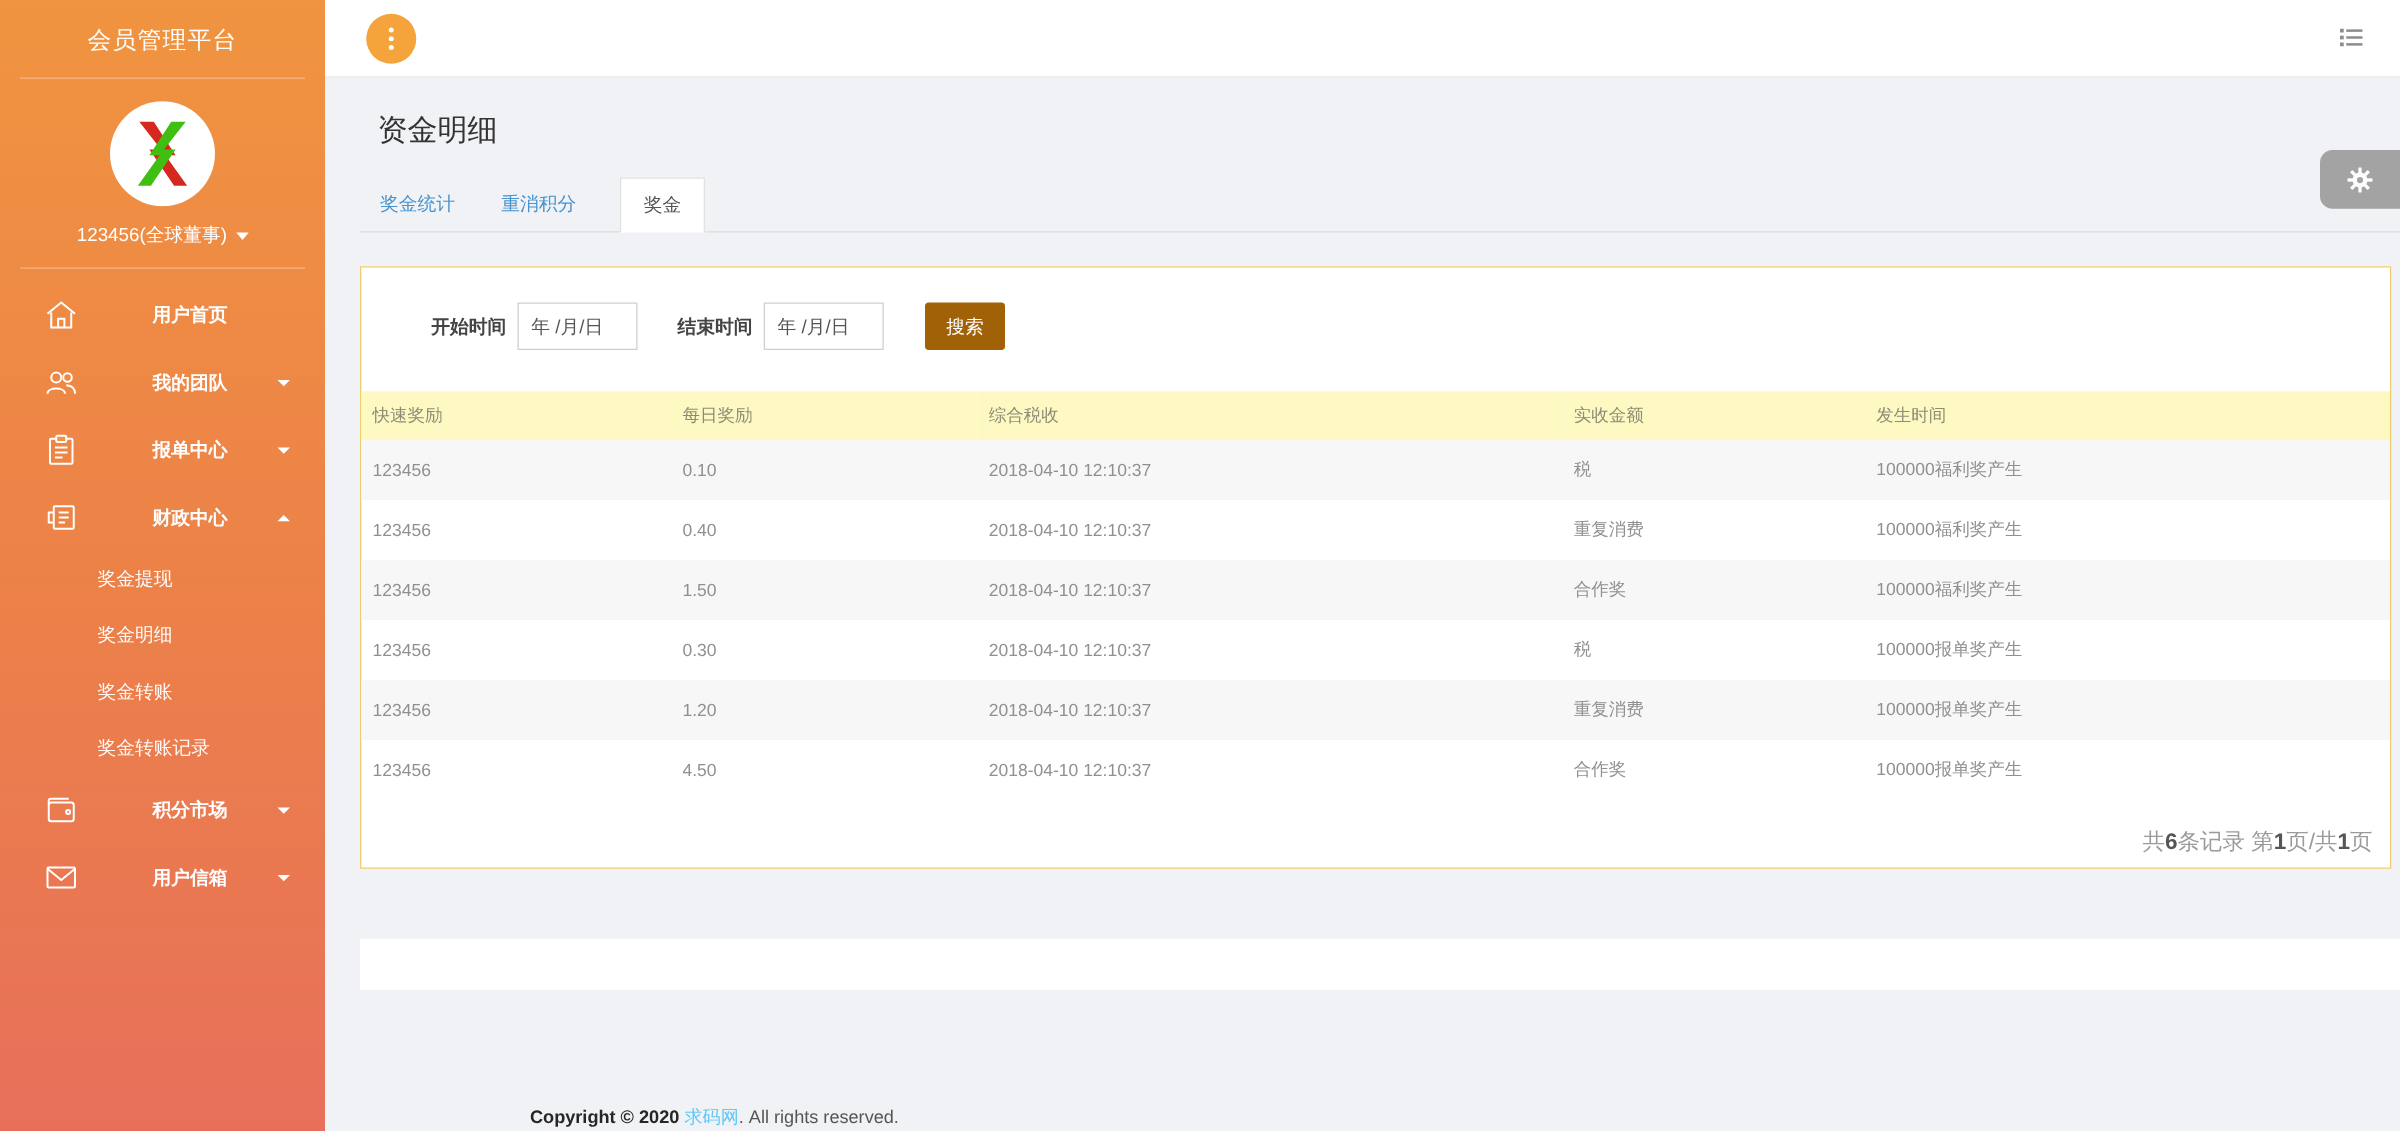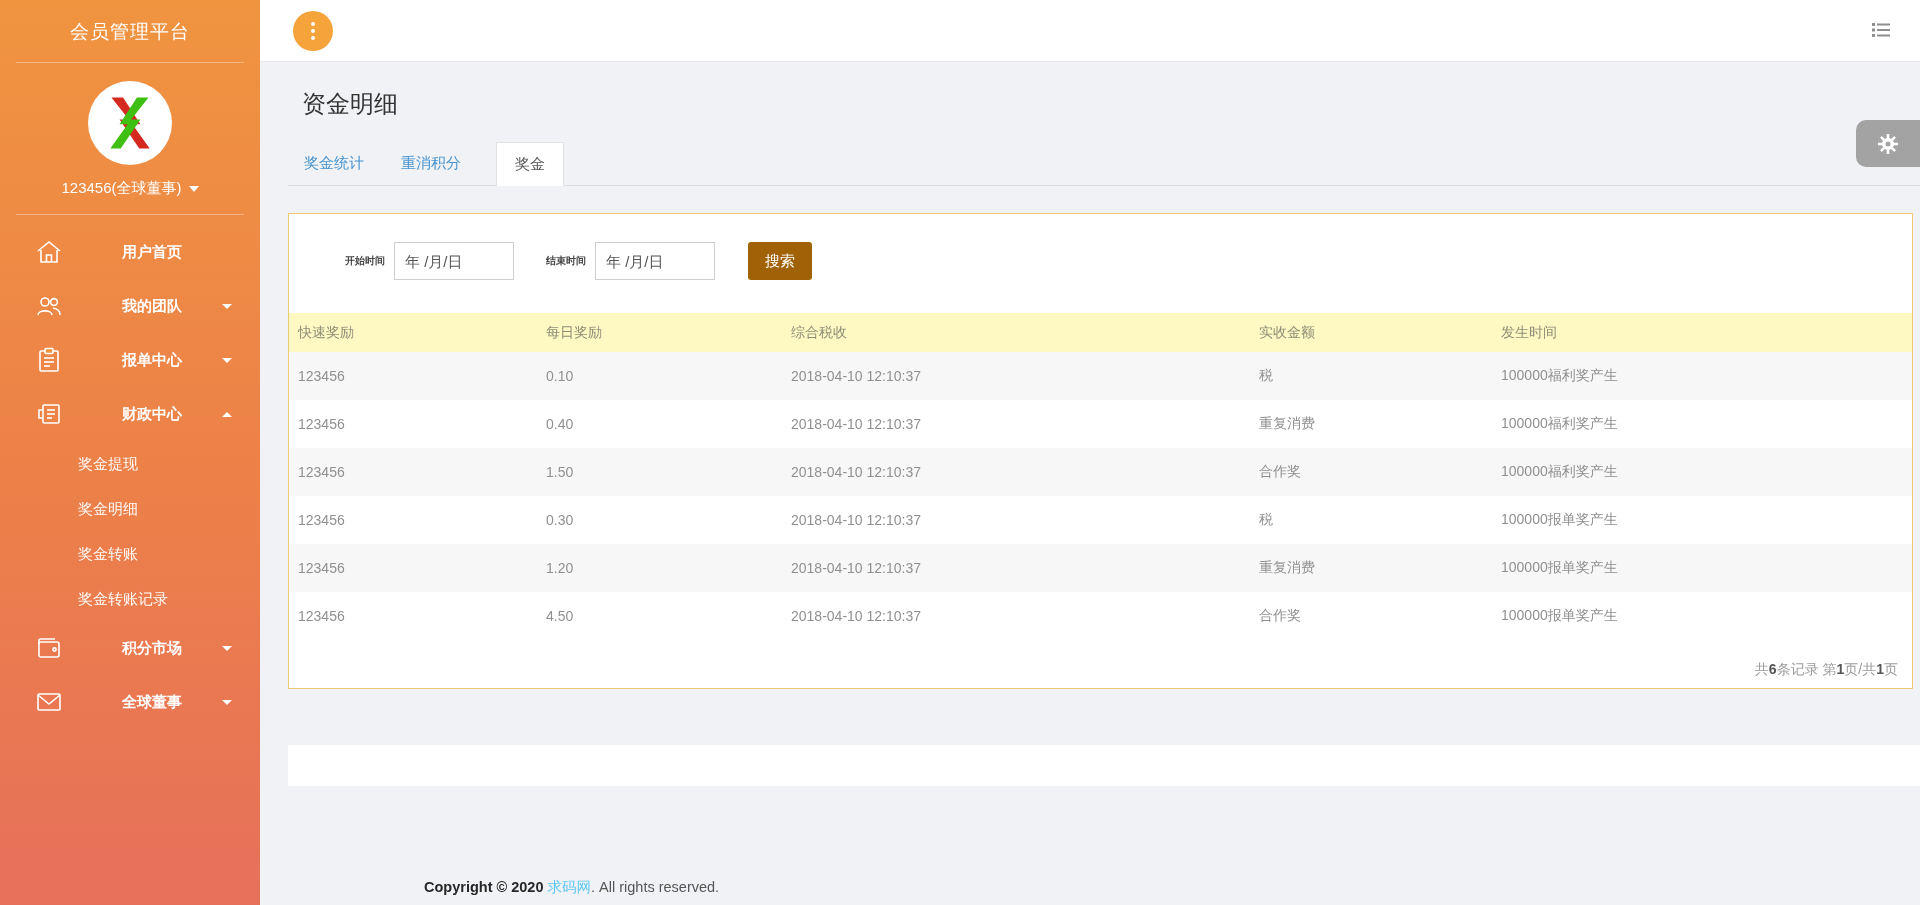--- a/index.html
+++ b/index.html
@@ -55,37 +55,37 @@
   .tab-link { font-size:15px; color:#4693ce; text-decoration:none; cursor:pointer;
     display:flex; align-items:center; padding:0 2px; margin-right:33px; }
   .tab-link:first-child { margin-left:14px; }
   .tab-active { background:#fff; border:1px solid #e2e2e2; border-bottom:1px solid #fff;
     margin-bottom:-1px; padding:0 18px; display:flex; align-items:center;
     font-size:15px; color:#555; cursor:default; }
 
   
   .panel { margin:27px 7px 0 28px; background:#fff; border:1px solid #edcb6e; }
   .form-row { padding:28px 0 0 56px; display:flex; align-items:center; height:66px; }
-  .form-label { font-size:10px; color:#444; font-weight:bold; }
-  .date-input { width:120px; height:38px; border:1px solid #cfcfcf; margin-left:9px;
+  .form-label { font-size:15px; color:#444; font-weight:bold; }
+  .date-input { width:96px; height:38px; border:1px solid #cfcfcf; margin-left:9px;
     font-size:15px; color:#555; padding:0 10px;
     font-family:"Liberation Sans","DejaVu Sans",sans-serif; }
   .date-input::placeholder { color:#555; opacity:1; }
   .gap1 { width:32px; } .gap2 { width:33px; }
   .search-btn { height:38px; padding:0 17px; background:#a16207; color:#fff;
     border:none; border-radius:3px; font-size:15px; cursor:pointer;
     font-family:"Liberation Sans","DejaVu Sans",sans-serif; }
 
   table.grid { width:100%; border-collapse:collapse; table-layout:fixed; margin-top:33px; }
   table.grid th { background:#fef9c3; color:#8d8d76; font-weight:400; font-size:14px;
     text-align:left; height:39px; padding:0 0 0 9px; }
   table.grid td { height:48px; font-size:14px; color:#909090; padding:0 0 0 9px; }
   table.grid tr.odd td { background:#f7f7f8; }
 
-  .pagination { text-align:right; padding:21px 14px 9px 0; font-size:14px; color:#9b9b9b; }
+  .pagination { text-align:right; padding:21px 14px 9px 0; font-size:18px; color:#9b9b9b; }
   .pagination b { color:#555; }
 
   .white-strip { margin:56px 0 0 28px; height:41px; background:#fff; }
 
   .footer { margin:92px 0 0 164px; font-size:14.5px; color:#555; }
   .footer .copy { font-weight:bold; color:#262626; }
   .footer a { color:#5fc8f5; text-decoration:none; cursor:pointer; }
 
   svg { display:block; }
 </style>
@@ -185,21 +185,21 @@
       <i class="chev down"></i>
     </div>
 
     <div class="nav-item">
       <span class="nav-ic">
         <svg viewBox="0 0 26 26" fill="none" stroke="#fff" stroke-width="1.6">
           <rect x="2" y="5" width="22" height="16" rx="1"></rect>
           <polyline points="2,6 13,15 24,6"></polyline>
         </svg>
       </span>
-      <span class="nav-label">全球董事</span>
+      <span class="nav-label">用户信箱</span>
       <i class="chev down"></i>
     </div>
 
 
   </nav>
 </aside>
 
 <div class="main">
 
   <header class="topbar">

